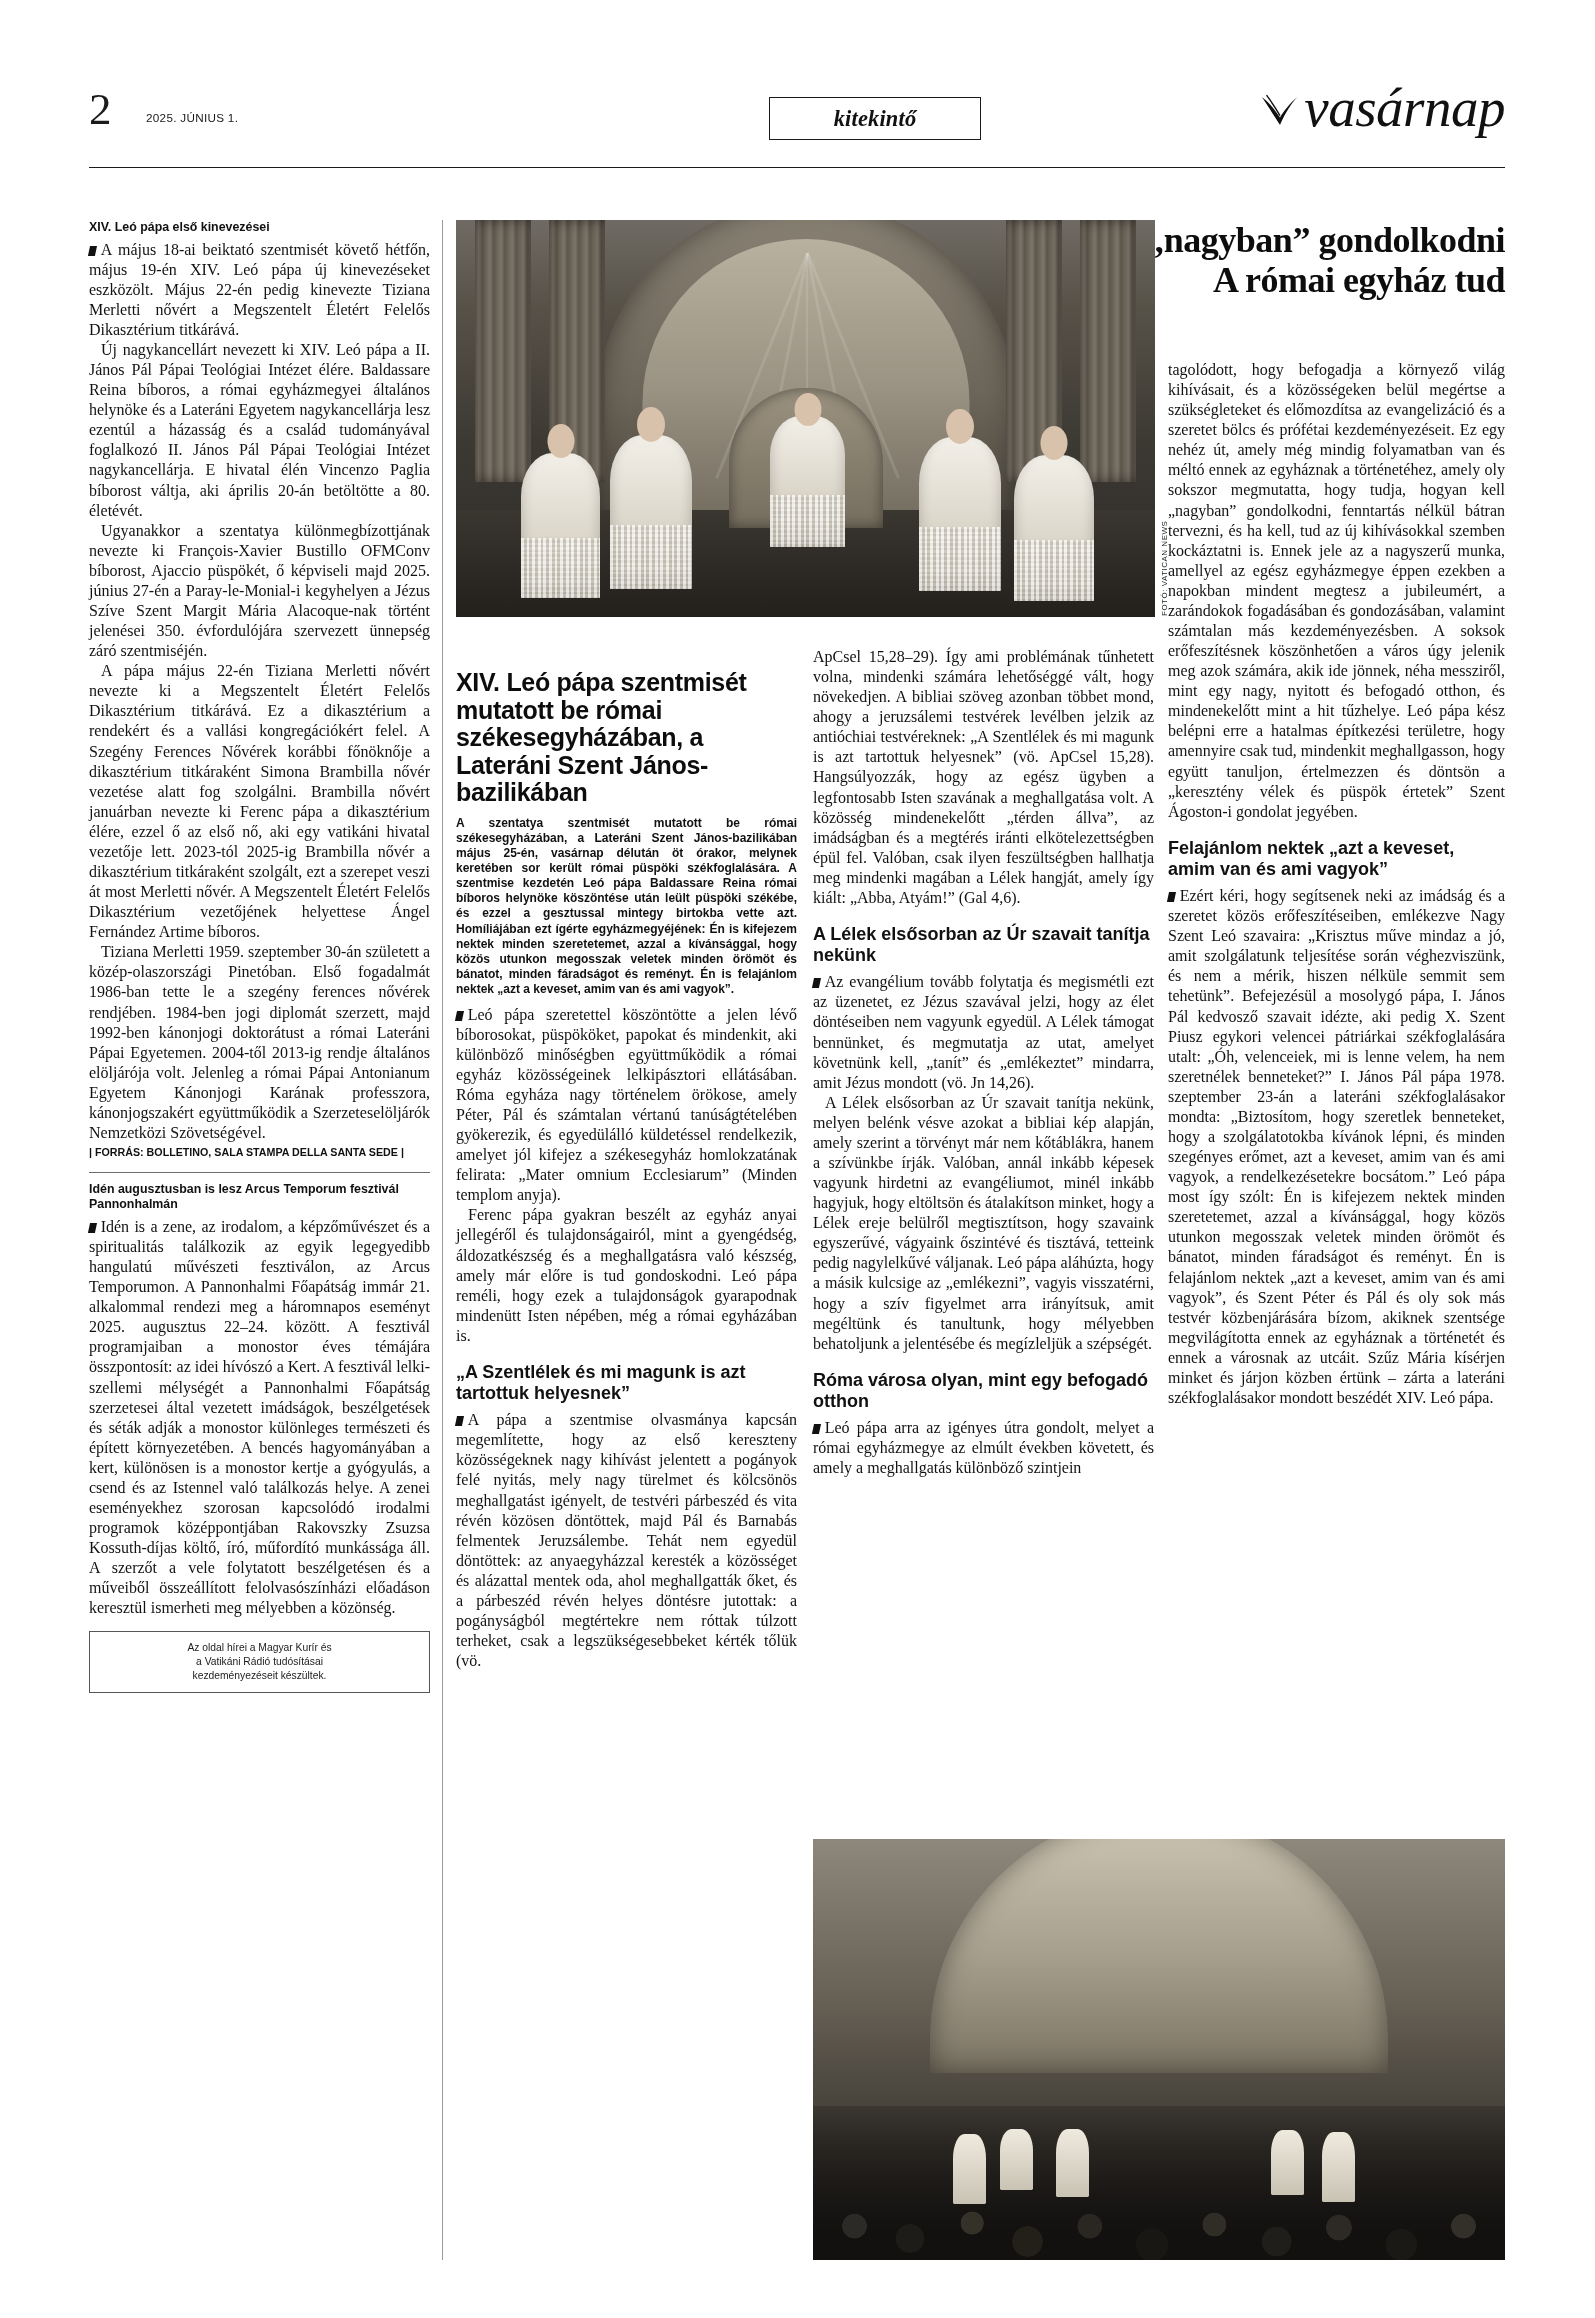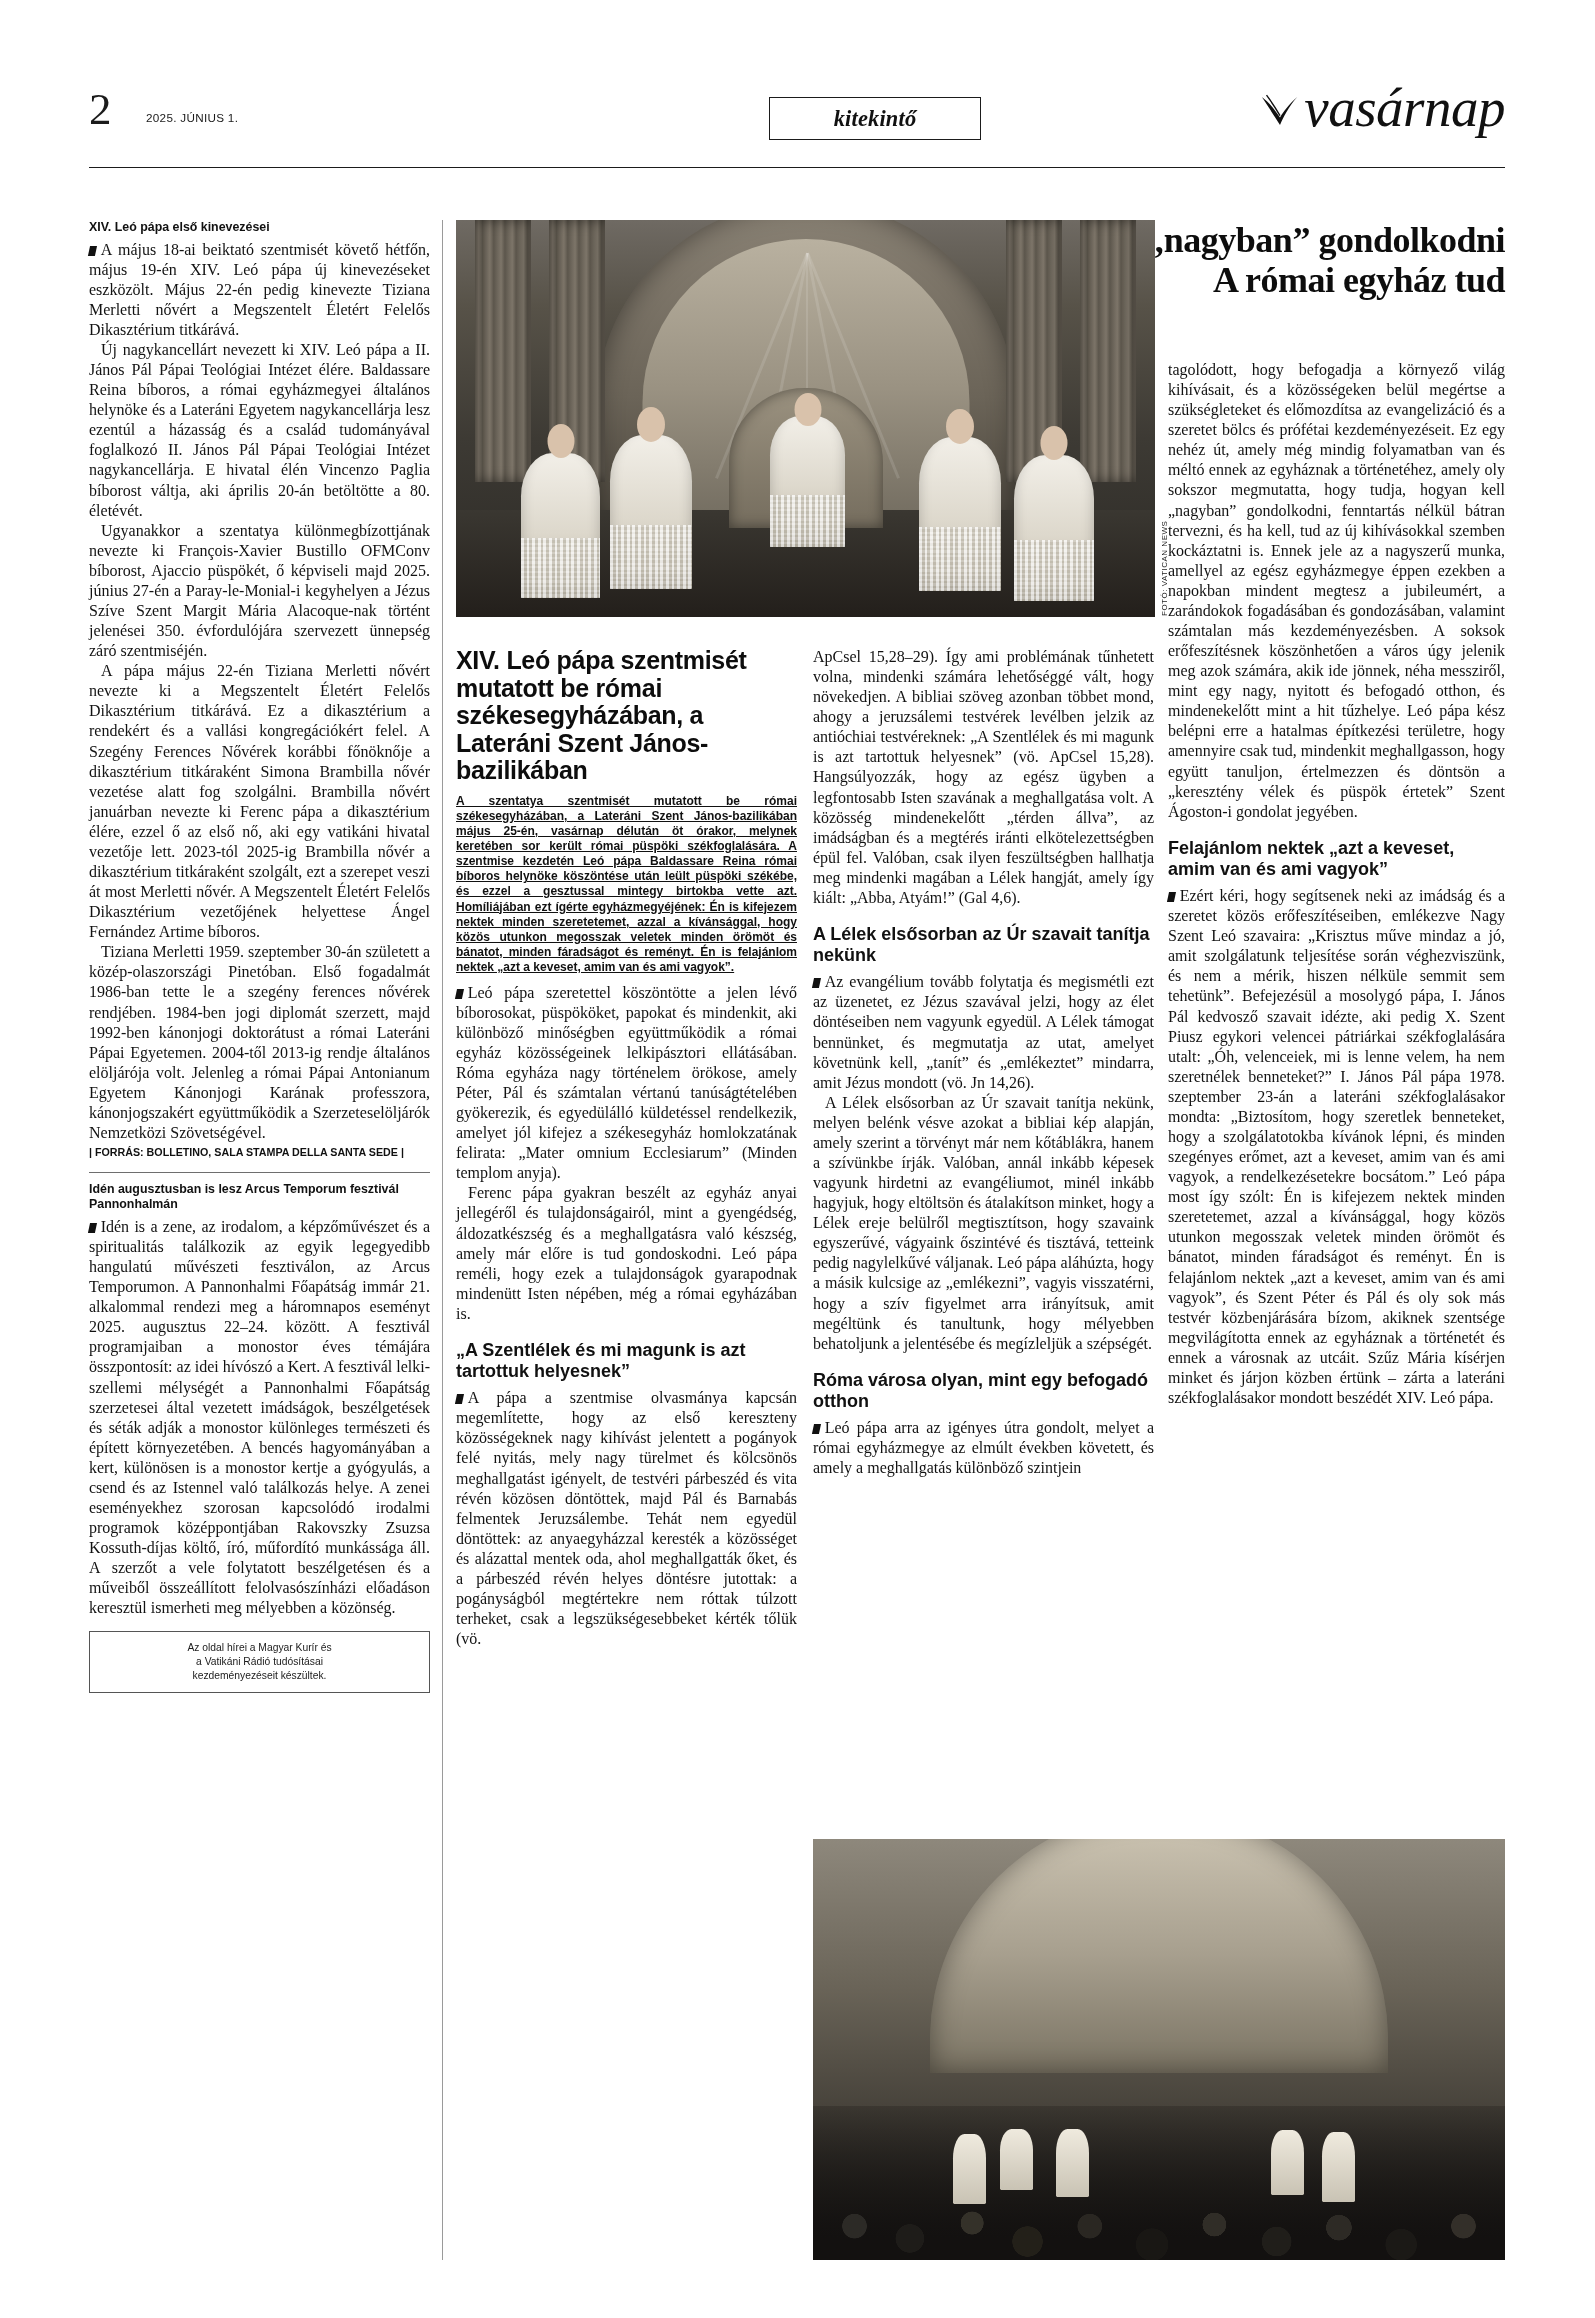--- a/index.html
+++ b/index.html
@@ -142,21 +142,20 @@
   .body-p + .body-p { margin-top: 0; }
 
   .lead-p {
     font-family: "Liberation Sans", sans-serif;
     font-weight: 700;
     font-size: 12px;
     line-height: 1.26;
     text-align: justify;
     hyphens: auto;
     color: #111;
-    text-decoration: underline;
   }
 
   .bullet-sq {
     display: inline-block;
     width: 7px;
     height: 9.8px;
     background: #111;
     margin-right: 4.7px;
     position: relative;
     top: 0.9px;
@@ -174,20 +173,21 @@
   }
 
   .display-head {
     font-family: "Liberation Sans", sans-serif;
     font-weight: 700;
     font-size: 25px;
     line-height: 1.1;
     letter-spacing: -0.3px;
     color: #0d0d0d;
     margin-bottom: 9.3px;
+    margin-top: 22px;
   }
 
   .big-head {
     position: absolute;
     left: 1019px;
     top: 220px;
     width: 486px;
     text-align: right;
     font-family: "Liberation Serif", serif;
     font-weight: 700;

